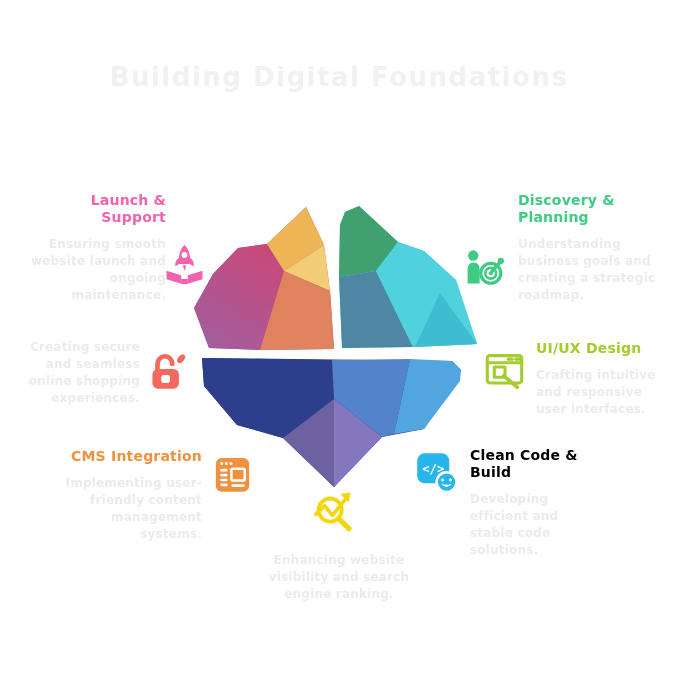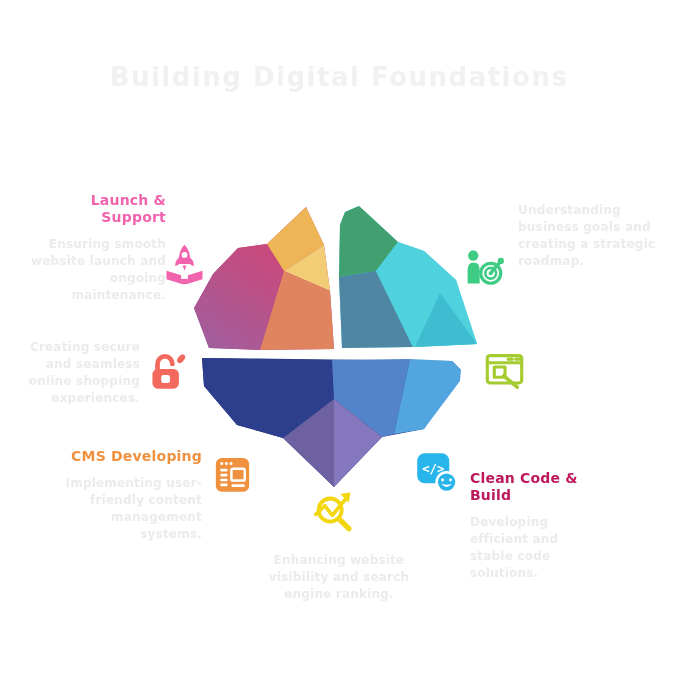--- a/index.html
+++ b/index.html
@@ -96,20 +96,22 @@
         <path d="M24.4 13.5 C27.6 15.6 28.6 19 28.1 21.5 L24.1 19.4 Z"></path>
         <path d="M18.4 20.8 L21.6 20.8 L20 25.6 Z"></path>
         <path d="M4 25.5 L17 29.5 L17 37 L4 33 Z"></path>
         <path d="M36 25.5 L23 29.5 L23 37 L36 33 Z"></path>
         <rect x="17" y="32.8" width="6" height="4.6"></rect>
       </g>
     </svg>
   </div>
 
   <div class="section" id="sec-discovery">
+    <h3 style="color: rgb(62, 204, 132);">Discovery &amp;
+Planning</h3>
     <p style="color: rgb(235, 235, 235);">Understanding business goals and creating a strategic roadmap.</p>
   </div>
   <div class="icon" id="icon-person-target" style="color: rgb(62, 204, 132);">
     <svg viewBox="0 0 40 40">
       <g fill="currentColor">
         <circle cx="9.5" cy="7" r="4.8"></circle>
         <path d="M4.3 33 V20 q0-6.6 5.6-6.6 q5.6 0 5.6 6.6 V33 Z"></path>
         <circle cx="25.8" cy="23.5" r="1.9"></circle>
       </g>
       <g fill="none" stroke="currentColor" stroke-linecap="round">
@@ -126,56 +128,60 @@
   </div>
   <div class="icon" id="icon-padlock" style="color: rgb(244, 105, 94);">
     <svg viewBox="0 0 40 40">
       <path d="M12 22 V15 a6.6 6.6 0 0 1 13.2 0" fill="none" stroke="currentColor" stroke-width="4.2" stroke-linecap="round"></path>
       <rect x="7.5" y="19.5" width="23.5" height="17.5" rx="4.8" fill="currentColor"></rect>
       <rect x="15.3" y="24.8" width="7.8" height="7.2" rx="2" fill="#fff"></rect>
       <ellipse cx="33" cy="10.5" rx="2.7" ry="4.4" transform="rotate(40 33 10.5)" fill="currentColor"></ellipse>
     </svg>
   </div>
 
+  <div class="section" id="sec-uiux">
+    <h3 style="color: rgb(165, 204, 46);">UI/UX Design</h3>
+    <p style="color: rgb(235, 235, 235);">Crafting intuitive and responsive user interfaces.</p>
+  </div>
   <div class="icon" id="icon-browser-pen" style="color: rgb(165, 204, 46);">
     <svg viewBox="0 0 40 40">
       <g fill="none" stroke="currentColor" stroke-width="2.9" stroke-linecap="round" stroke-linejoin="round">
         <rect x="4" y="8" width="32" height="25.5" rx="2.5"></rect>
         <path d="M4 14.7 H36"></path>
         <path d="M23.5 11.3 h3.6"></path>
         <path d="M30.5 11.3 h3.4"></path>
         <rect x="10.5" y="18.6" width="10" height="9.6"></rect>
         <path d="M19.2 26.8 L31.8 37.4" stroke-width="3.4"></path>
       </g>
     </svg>
   </div>
 
   <div class="section align-r" id="sec-cms">
-    <h3 style="color: rgb(240, 145, 64);">CMS Developing</h3>
+    <h3 style="color: rgb(240, 145, 64);">CMS Integration</h3>
     <p style="color: rgb(235, 235, 235);">Implementing user-friendly content management systems.</p>
   </div>
   <div class="icon" id="icon-cms-panel" style="color: rgb(240, 145, 64);">
     <svg viewBox="0 0 40 40">
       <rect x="4.5" y="5.5" width="31" height="31.5" rx="5.5" fill="currentColor"></rect>
       <g fill="#fff">
         <circle cx="10" cy="10.8" r="1.4"></circle>
         <circle cx="14.3" cy="10.8" r="1.4"></circle>
         <circle cx="18.6" cy="10.8" r="1.4"></circle>
         <rect x="8.6" y="15.6" width="6.8" height="2.5" rx="1"></rect>
         <rect x="8.6" y="20.2" width="6.8" height="2.5" rx="1"></rect>
         <rect x="8.6" y="24.8" width="6.8" height="2.5" rx="1"></rect>
         <rect x="8.6" y="29.4" width="6.8" height="2.5" rx="1"></rect>
         <rect x="19" y="30" width="12.4" height="2.6" rx="1"></rect>
       </g>
       <rect x="19" y="15.6" width="12.4" height="11" rx="1.6" fill="none" stroke="#fff" stroke-width="2.3"></rect>
     </svg>
   </div>
 
   <div class="section" id="sec-cleancode">
-    <h3 style="color: #be185d; margin-top: 23px;">Clean Code &amp;
+    <h3 style="color: #000000;">Clean Code &amp;
 Build</h3>
     <p style="color: rgb(235, 235, 235);">Developing efficient and stable code solutions.</p>
   </div>
   <div class="icon" id="icon-code-smiley" style="color: rgb(40, 181, 236);">
     <svg viewBox="0 0 44 44">
       <rect x="3" y="4" width="30" height="28" rx="7" fill="currentColor"></rect>
       <text x="18" y="22.5" text-anchor="middle" font-family="DejaVu Sans Mono, monospace" font-size="11.5" font-weight="bold" fill="#fff">&lt;/&gt;</text>
       <circle cx="30.5" cy="31" r="9.3" fill="currentColor" stroke="#fff" stroke-width="2.4"></circle>
       <circle cx="26.8" cy="29" r="1.4" fill="#fff"></circle>
       <circle cx="34.2" cy="29" r="1.4" fill="#fff"></circle>

